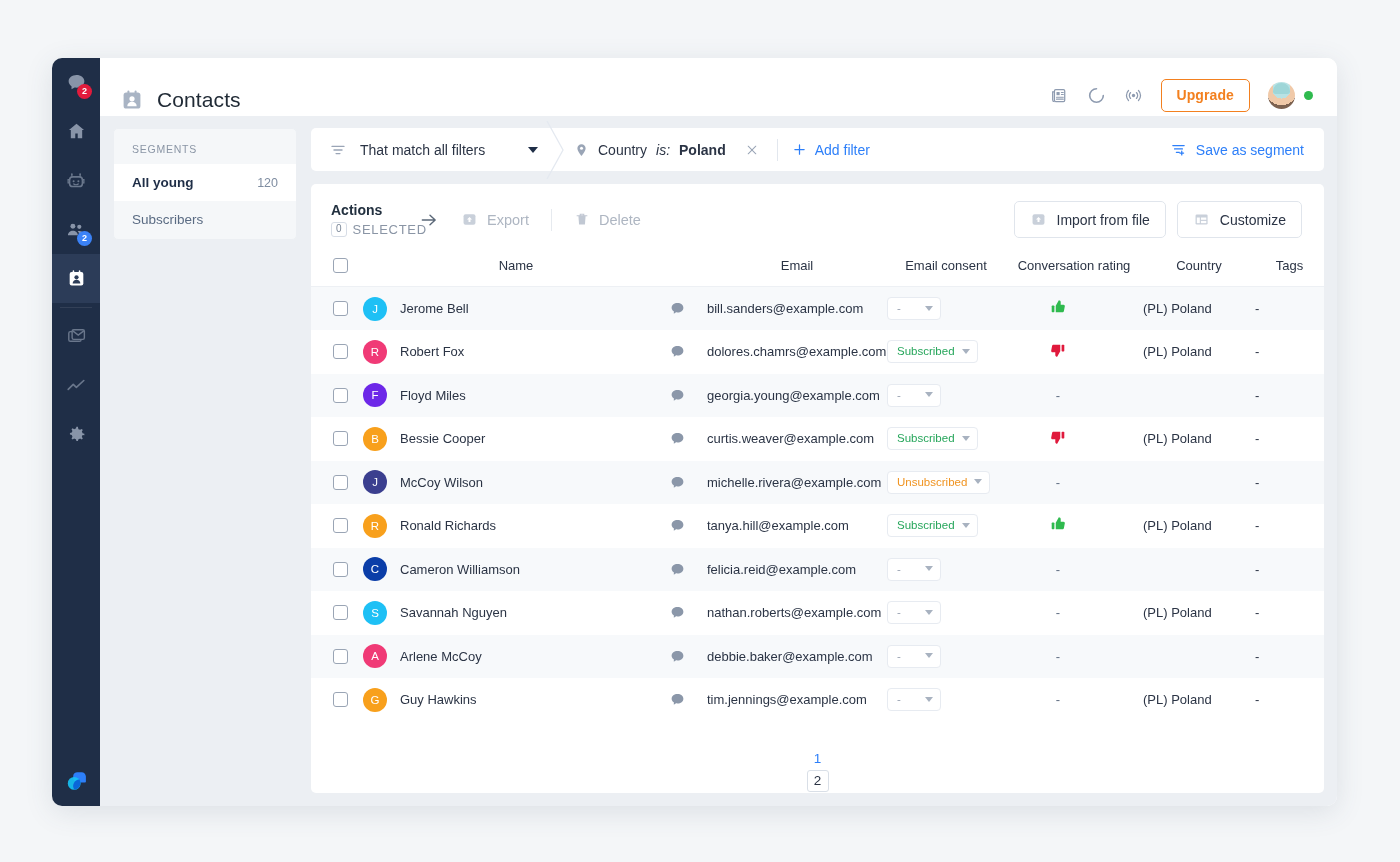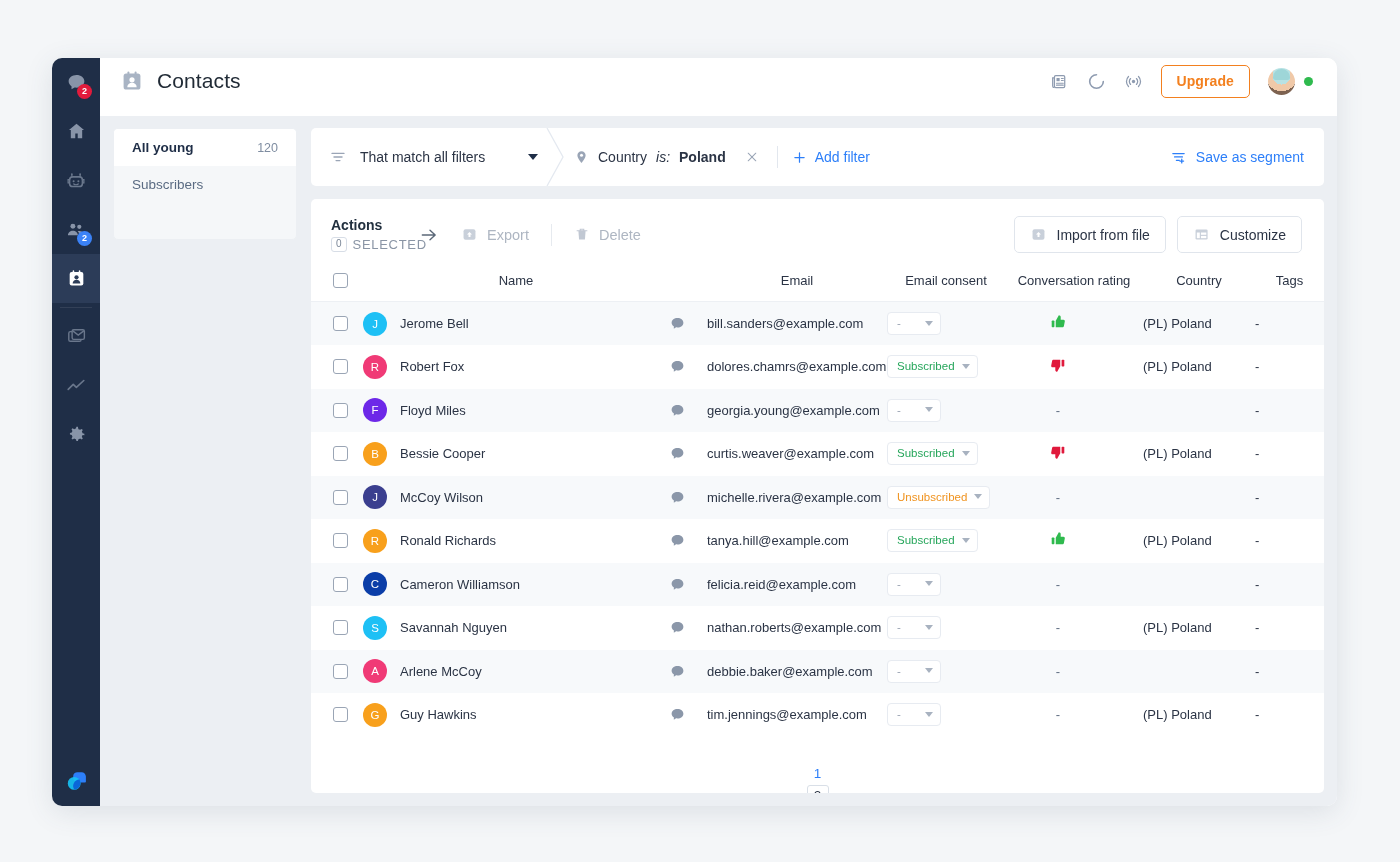--- a/index.html
+++ b/index.html
@@ -59,22 +59,22 @@
     display: flex; align-items: center; justify-content: center;
   }
 
   
   #right-region { flex: 1; display: flex; flex-direction: column; min-width: 0; }
 
   
   #topbar {
     height: 58px;
     background: #fff;
-    display: flex; align-items: center;
-    padding: 0 24px 12px 20px;
+    display: flex; align-items: flex-end;
+    padding: 0 24px 4px 20px;
     flex: 0 0 58px;
   }
   #page-title-wrap { display: flex; align-items: center; gap: 13px; }
   #page-title {
     font-size: 21px; color: #212b36; letter-spacing: .1px;
   }
   #topbar-right {
     margin-left: auto;
     display: flex; align-items: center; gap: 18px;
   }
@@ -139,21 +139,21 @@
   .segment-row.active .seg-label { color: #1f2e47; font-weight: bold; }
   .segment-row .seg-count { margin-left: auto; font-size: 12.5px; color: #7f8da1; }
 
   
   #main-col { flex: 1; display: flex; flex-direction: column; gap: 13px; min-width: 0; }
 
   
   #filter-bar {
     background: #fff;
     border-radius: 5px;
-    height: 58px;
+    height: 43px;
     display: flex; align-items: center;
     position: relative;
     padding-right: 20px;
   }
   #filter-match {
     display: flex; align-items: center; gap: 13px;
     padding-left: 18px;
     width: 235px;
     cursor: pointer;
   }
@@ -431,20 +431,21 @@
         <div id="avatar-wrap">
           <div id="user-avatar"></div>
           <span id="status-dot"></span>
         </div>
       </div>
     </div>
 
     <div id="body-area">
 
       <div id="segments-panel">
+        <div id="segments-head">SEGMENTS</div>
         <div class="segment-row active">
           <span class="seg-label">All young</span>
           <span class="seg-count">120</span>
         </div>
         <div class="segment-row">
           <span class="seg-label">Subscribers</span>
           <span class="seg-count"></span>
         </div>
       </div>
 

